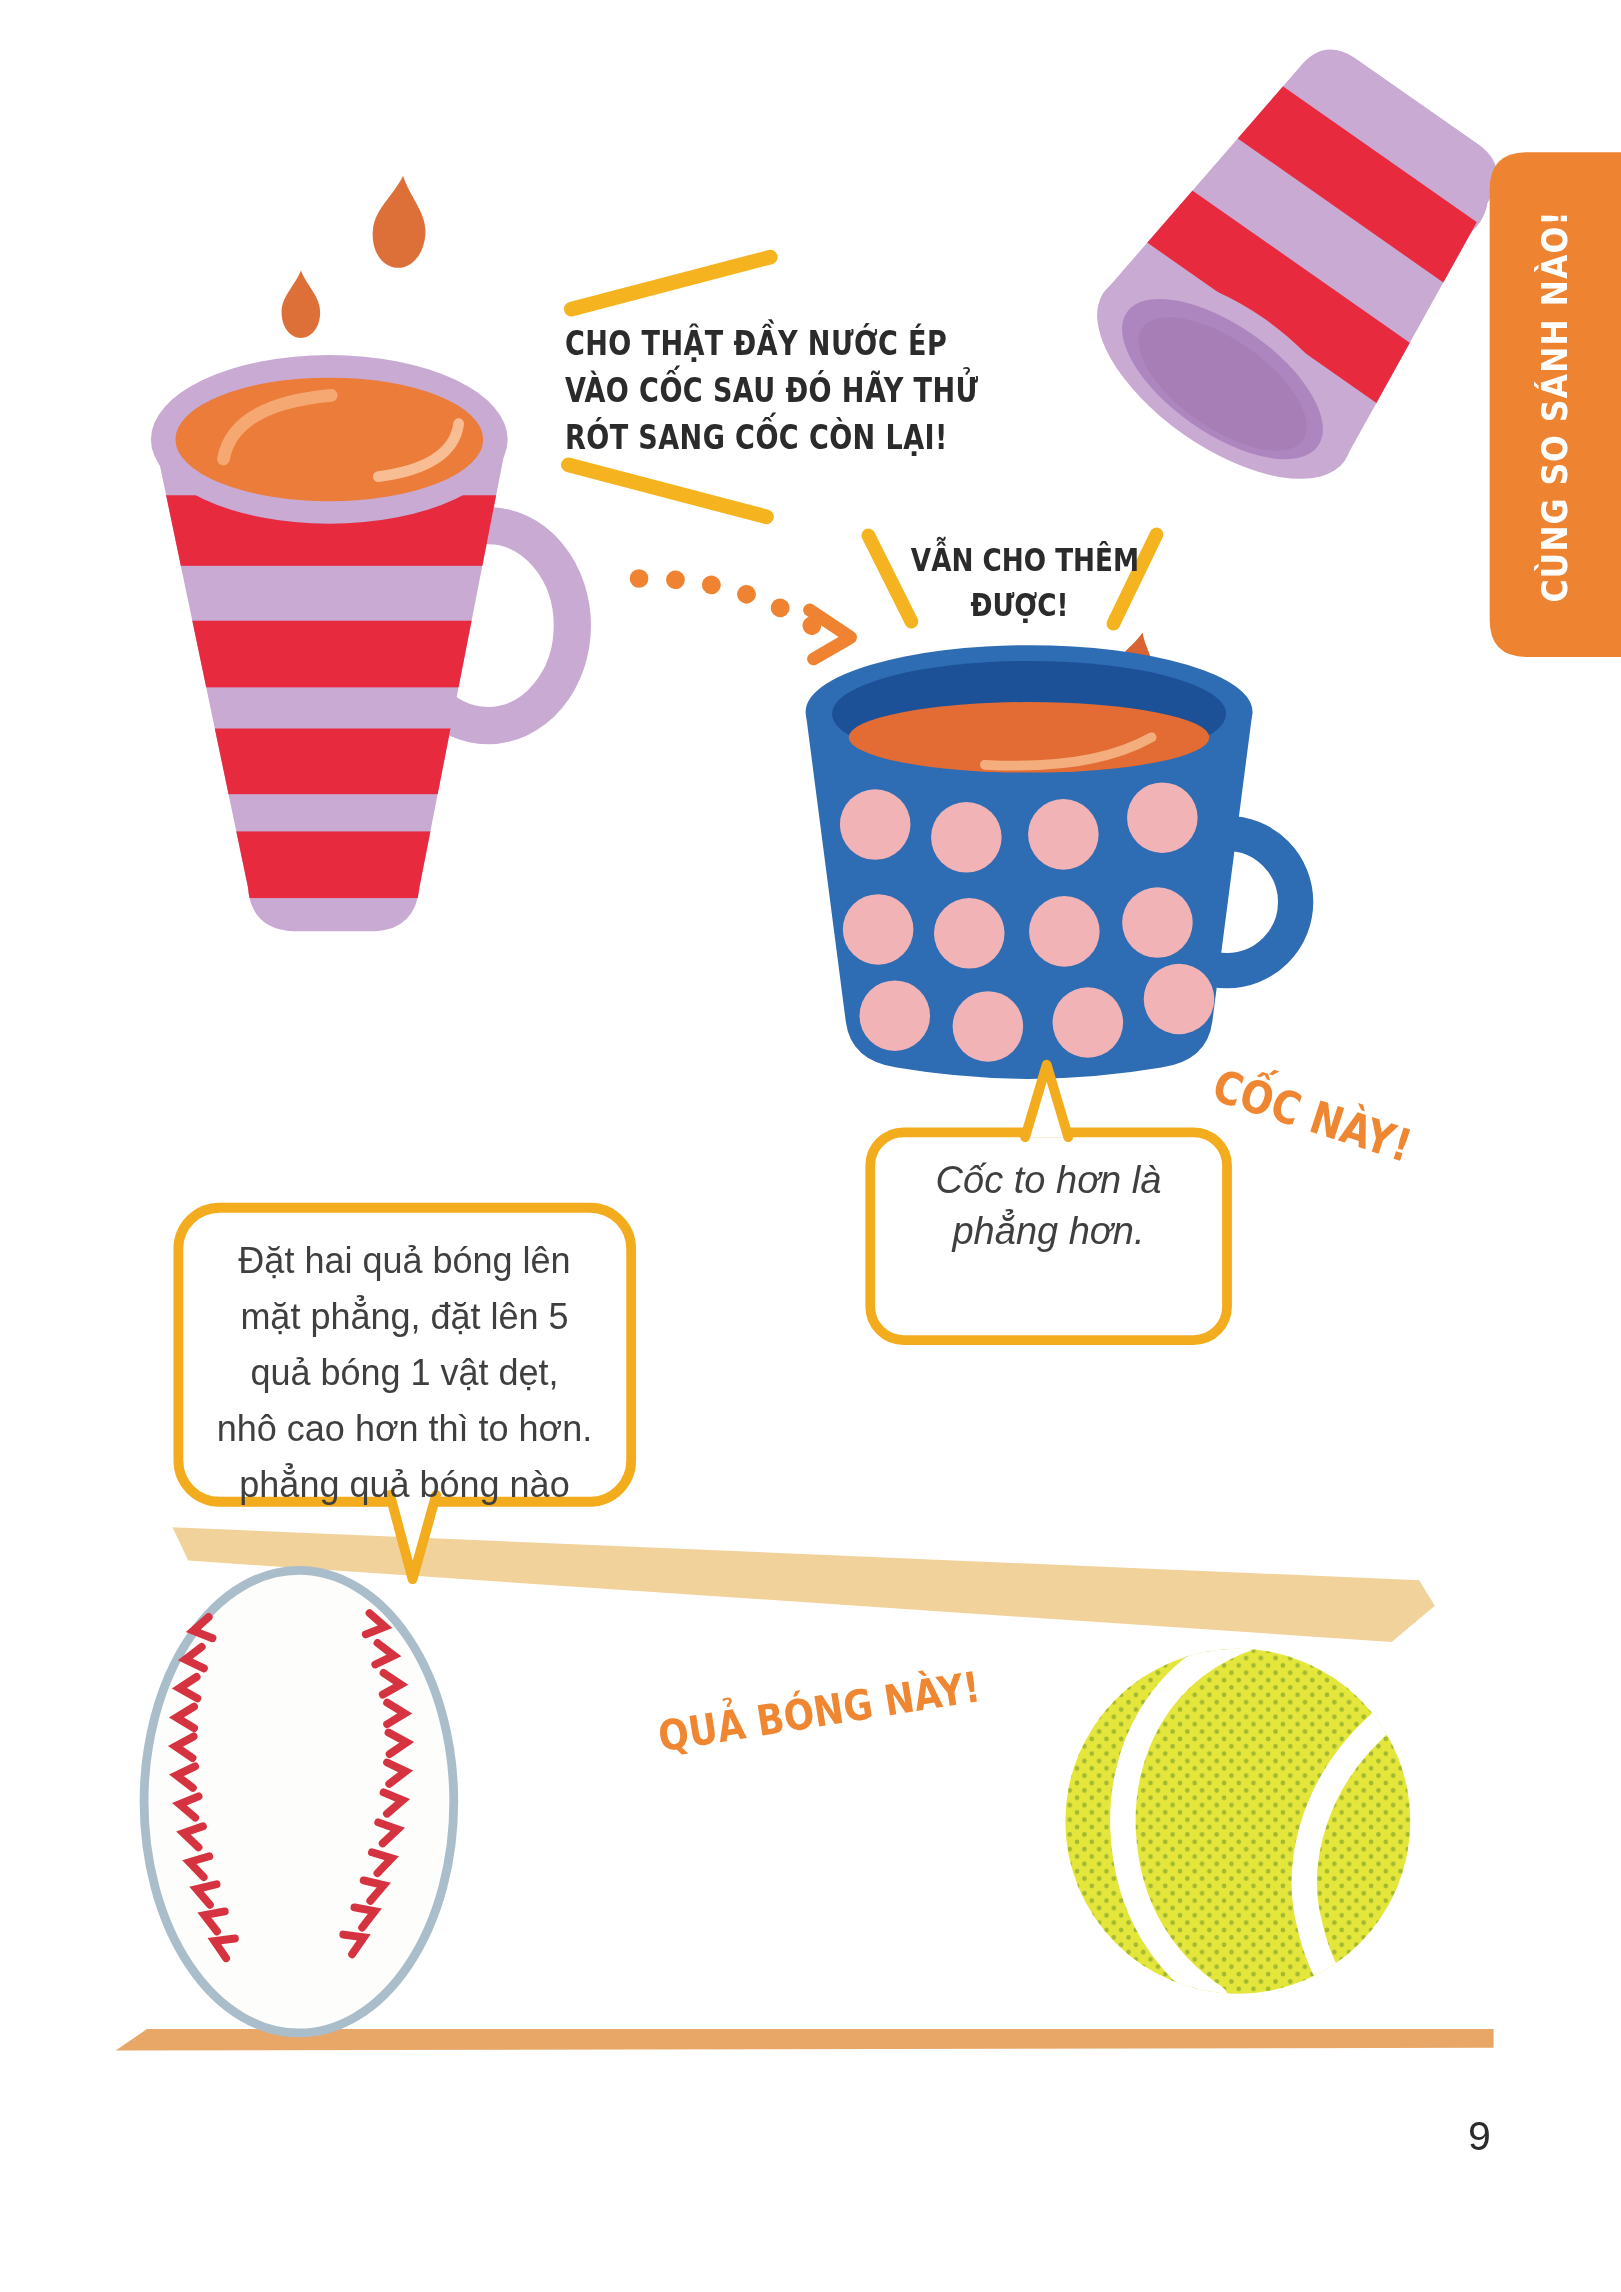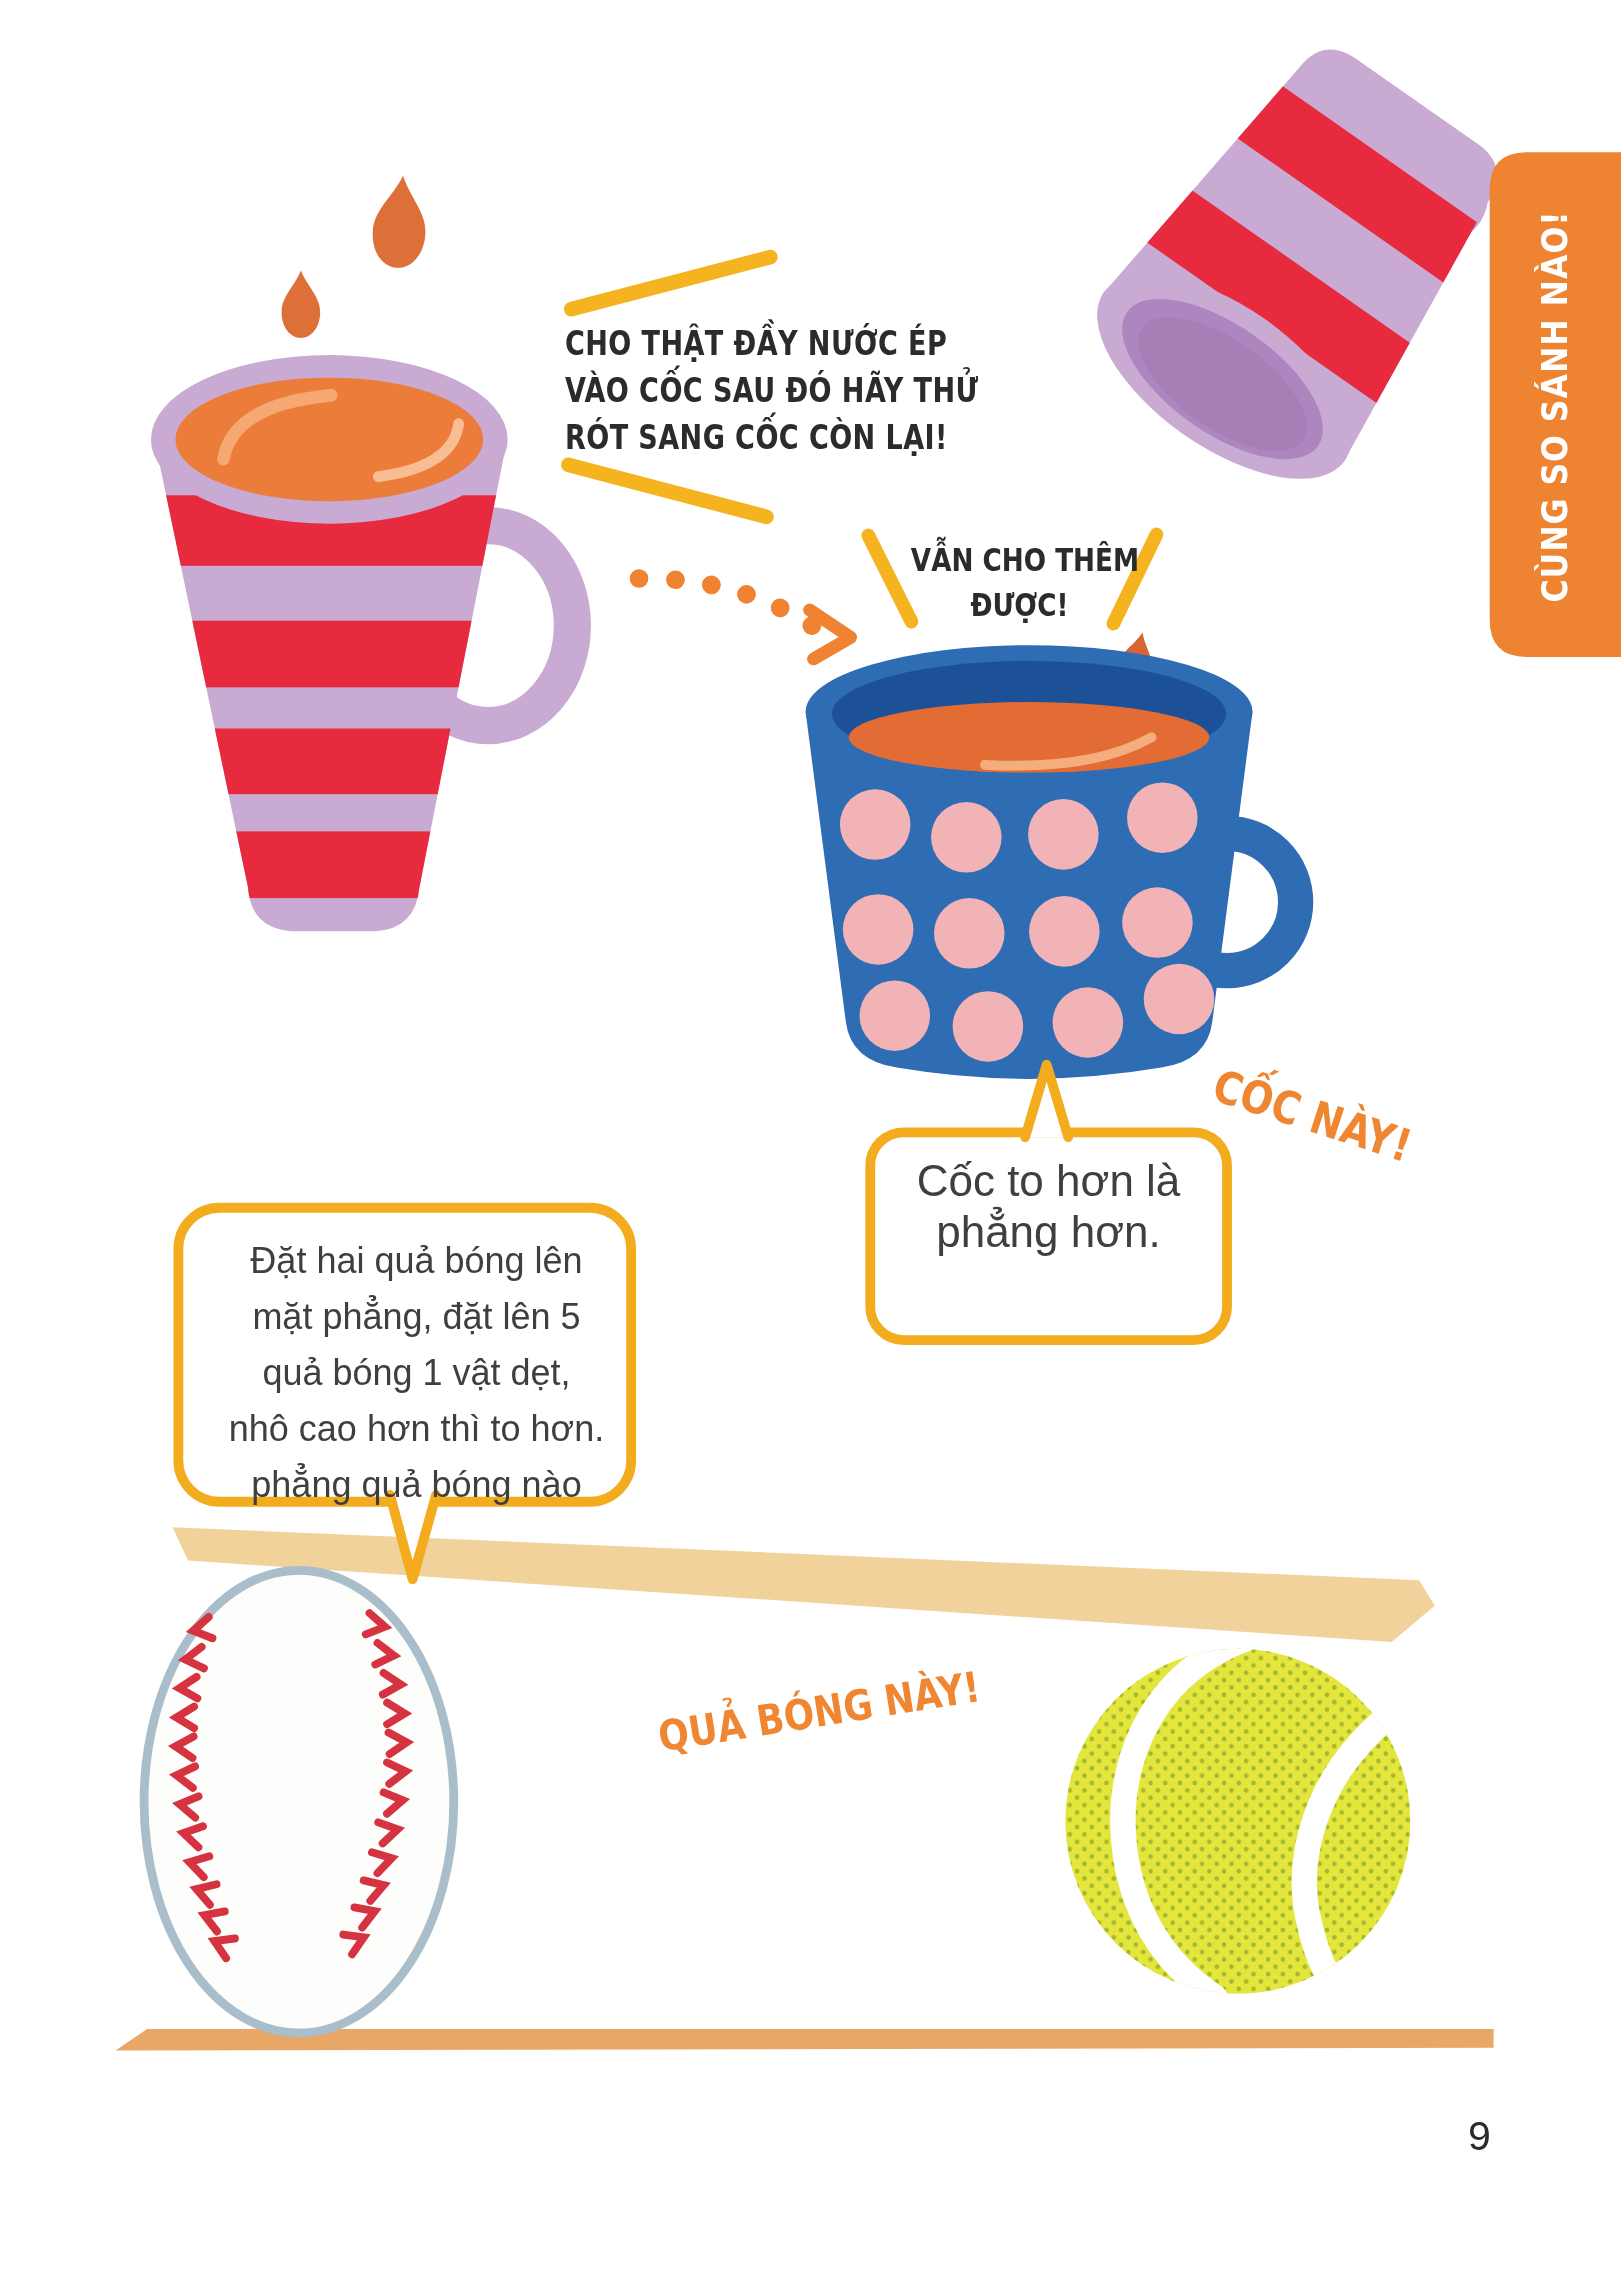--- a/index.html
+++ b/index.html
@@ -12,22 +12,22 @@
                  transform:scaleX(.82);transform-origin:left top;letter-spacing:0.5px;}
   #t-van{left:887px;top:538px;width:265px;text-align:center;font-size:32px;line-height:45px;
          transform:scaleX(.82);transform-origin:center top;}
   #t-tab{left:1330px;top:385px;width:451px;height:43px;text-align:center;color:#ffffff;
          font-size:36px;letter-spacing:1px;transform:rotate(-90deg) scaleX(.88);transform-origin:center;}
   #t-coc-nay{left:1223px;top:1059px;font-size:45px;color:#ef8732;
              transform:rotate(18deg) scaleX(.85);transform-origin:left top;}
   #t-qua-bong{left:655px;top:1713px;font-size:42px;color:#ef8732;
               transform:rotate(-9deg) scaleX(.85);transform-origin:left top;}
   .bubble-text{color:#3f3f3f;text-align:center;}
-  #t-bubble1{left:874px;top:1155px;width:349px;font-size:44px;line-height:51px;}
-  #t-bubble2{left:198px;top:1233px;width:437px;font-size:36px;line-height:56px;}
+  #t-bubble1{left:874px;top:1155px;width:349px;font-size:38px;line-height:51px;font-style:italic;}
+  #t-bubble2{left:186px;top:1233px;width:437px;font-size:36px;line-height:56px;}
   #t-page{left:1468px;top:2113px;font-size:41px;color:#2b2b2b;}
 </style>
 </head>
 <body>
 
 <div id="page">
 
 <svg id="art" viewBox="0 0 1654 2339">
   <defs>
     <clipPath id="mugBody">

